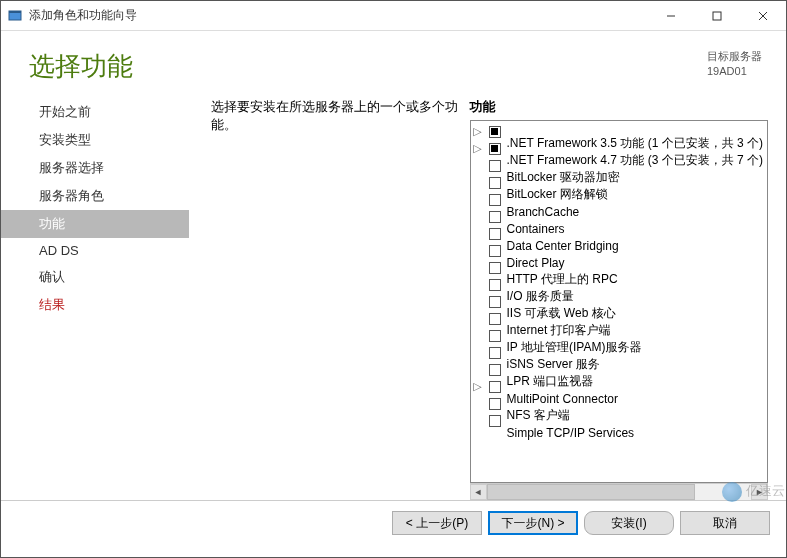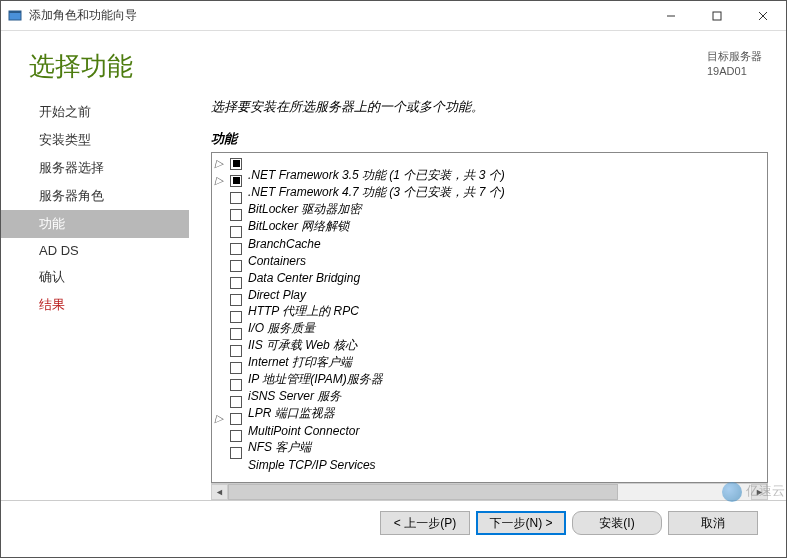--- a/index.html
+++ b/index.html
@@ -74,22 +74,21 @@
   .nav-item.selected {
     background: #b8b8b8;
     color: #fff;
   }
   .nav-item.muted { color: #b91c1c; }
   
   .main {
     flex: 1;
     padding: 8px 0 0 22px;
     display: flex;
-    flex-direction: column;
-    font-style: italic;
+    flex-direction: row;
   }
   .prompt { font-size: 13px; margin-bottom: 14px; }
   .cols { display: flex; gap: 16px; flex: 1; min-height: 0; }
   .col-left { flex: 1; display: flex; flex-direction: column; min-width: 0; }
   .col-right { width: 195px; display: flex; flex-direction: column; }
   .col-label { font-size: 13px; font-weight: bold; margin-bottom: 4px; }
   .tree {
     border: 1px solid #888;
     flex: 1;
     overflow: auto;
@@ -149,21 +148,21 @@
     font-size:9px;color:#555;
   }
   .hscroll .sbtn.left{left:0;} .hscroll .sbtn.right{right:0;}
   .hscroll .thumb{
     position:absolute;left:17px;top:0;height:100%;
     width:70%;background:#cfcfcf;border:1px solid #bbb;
   }
   
   .footer {
     border-top: 1px solid #ccc;
-    padding: 10px 28px;
+    padding: 10px 16px;
     display: flex;
     justify-content: flex-end;
     gap: 6px;
     background: #fff;
   }
   .btn {
     min-width: 90px;
     height: 24px;
     border: 1px solid #adadad;
     background: #e1e1e1;

